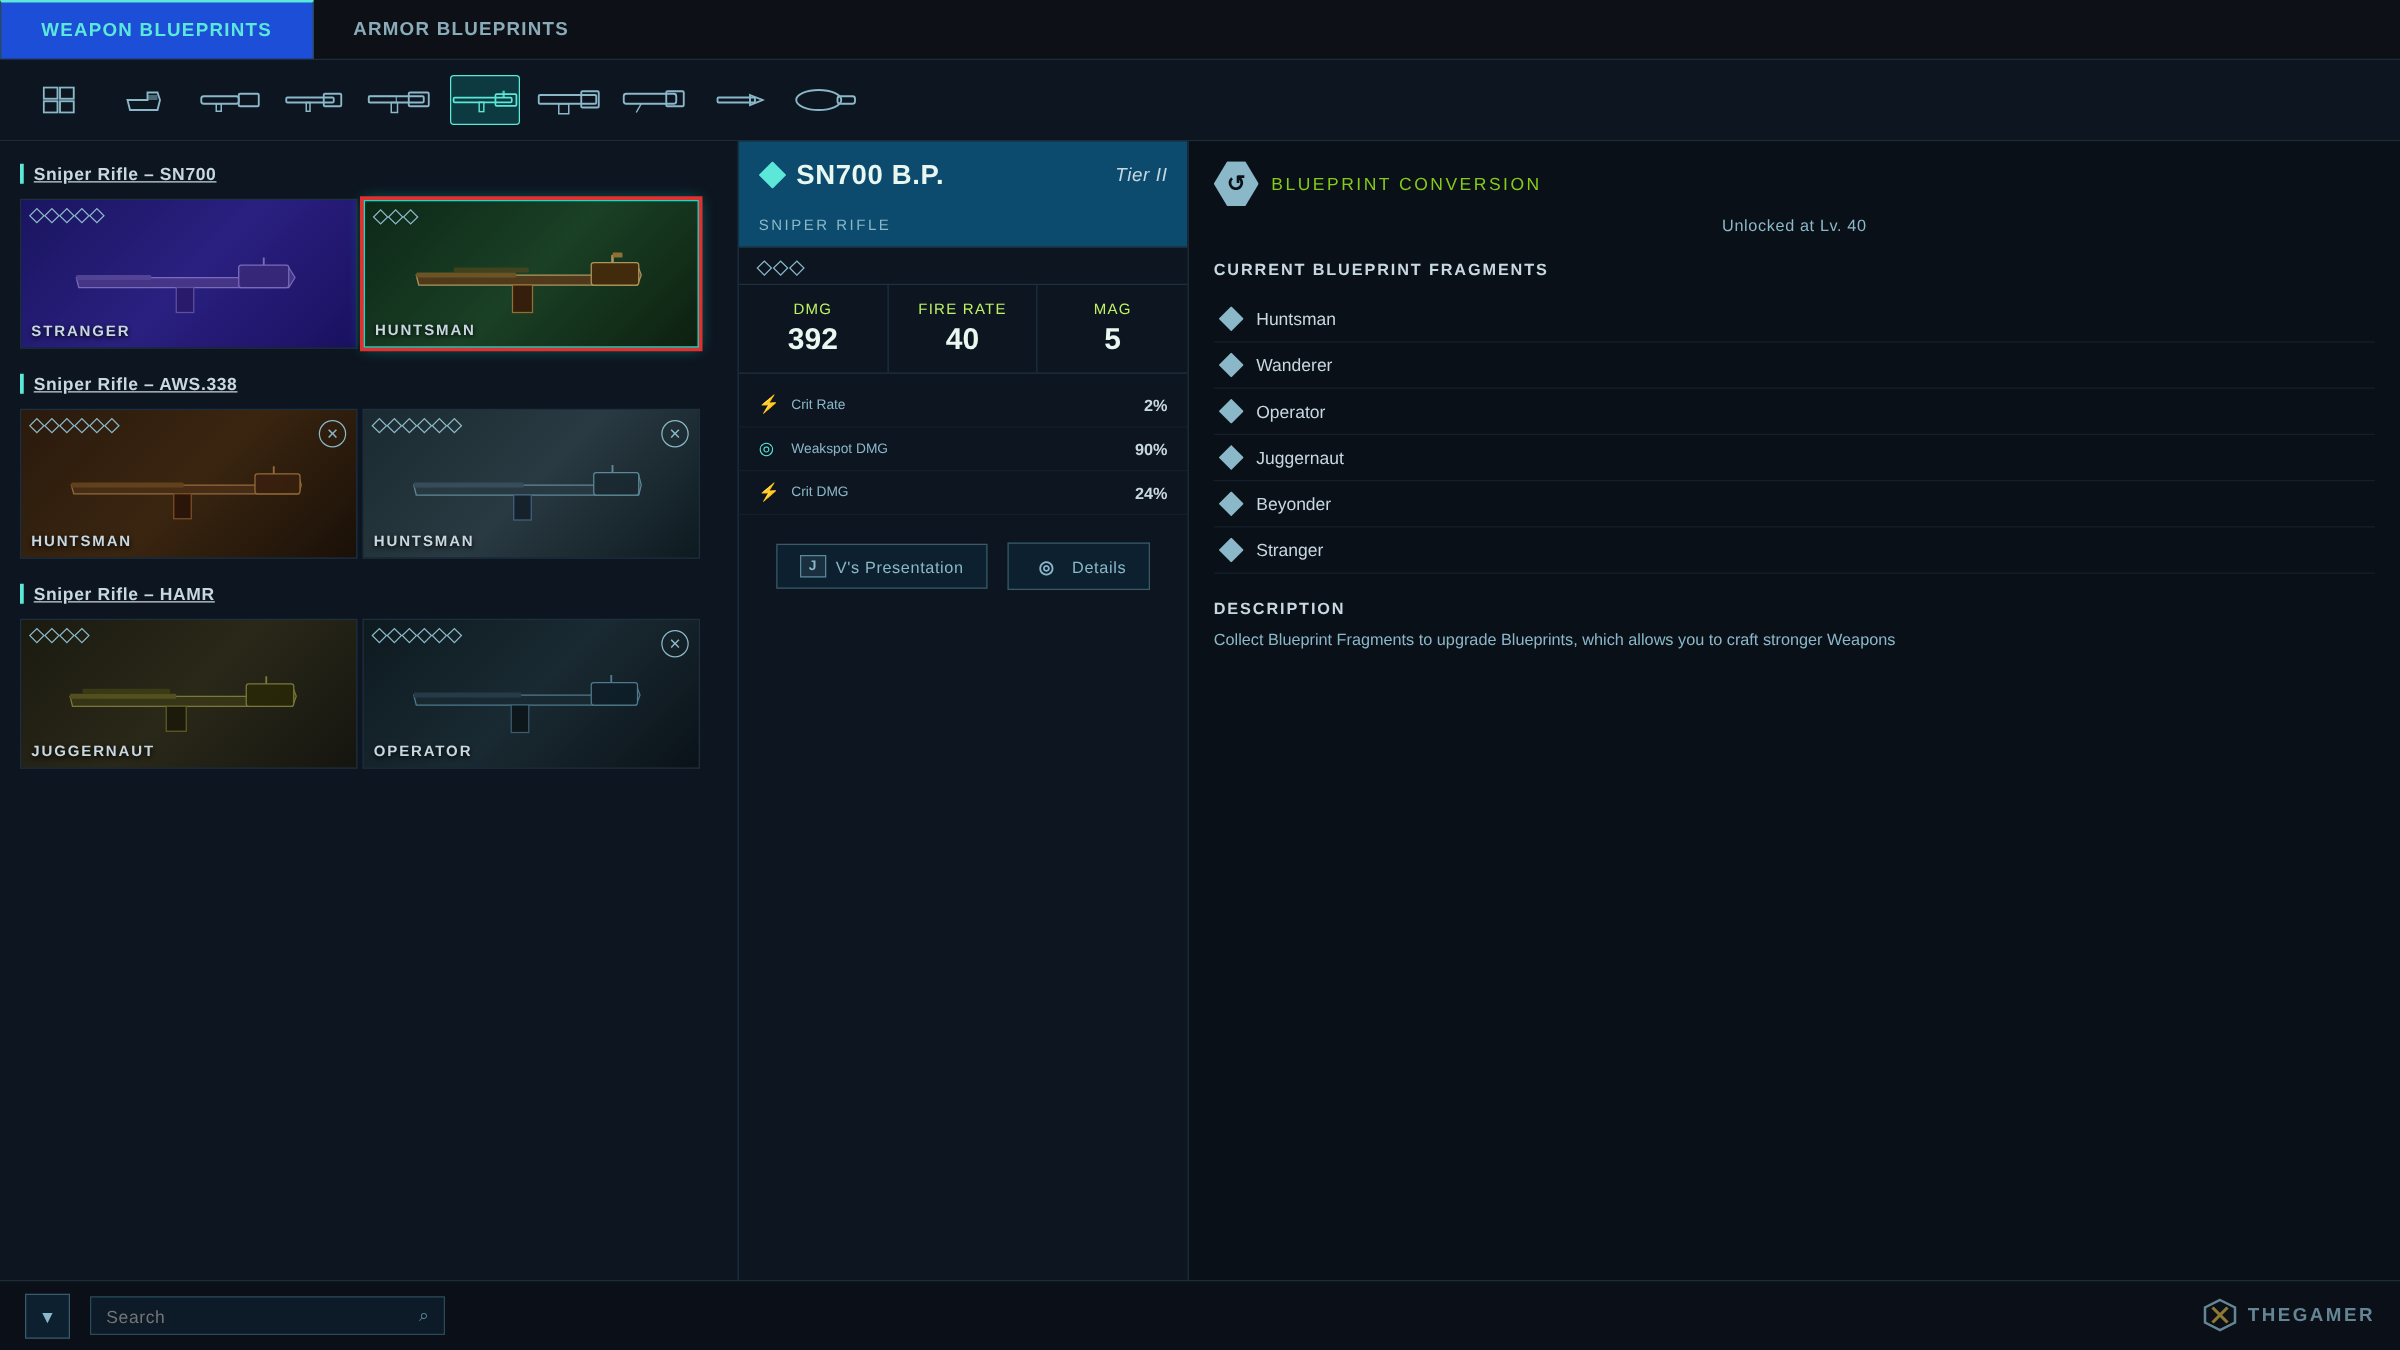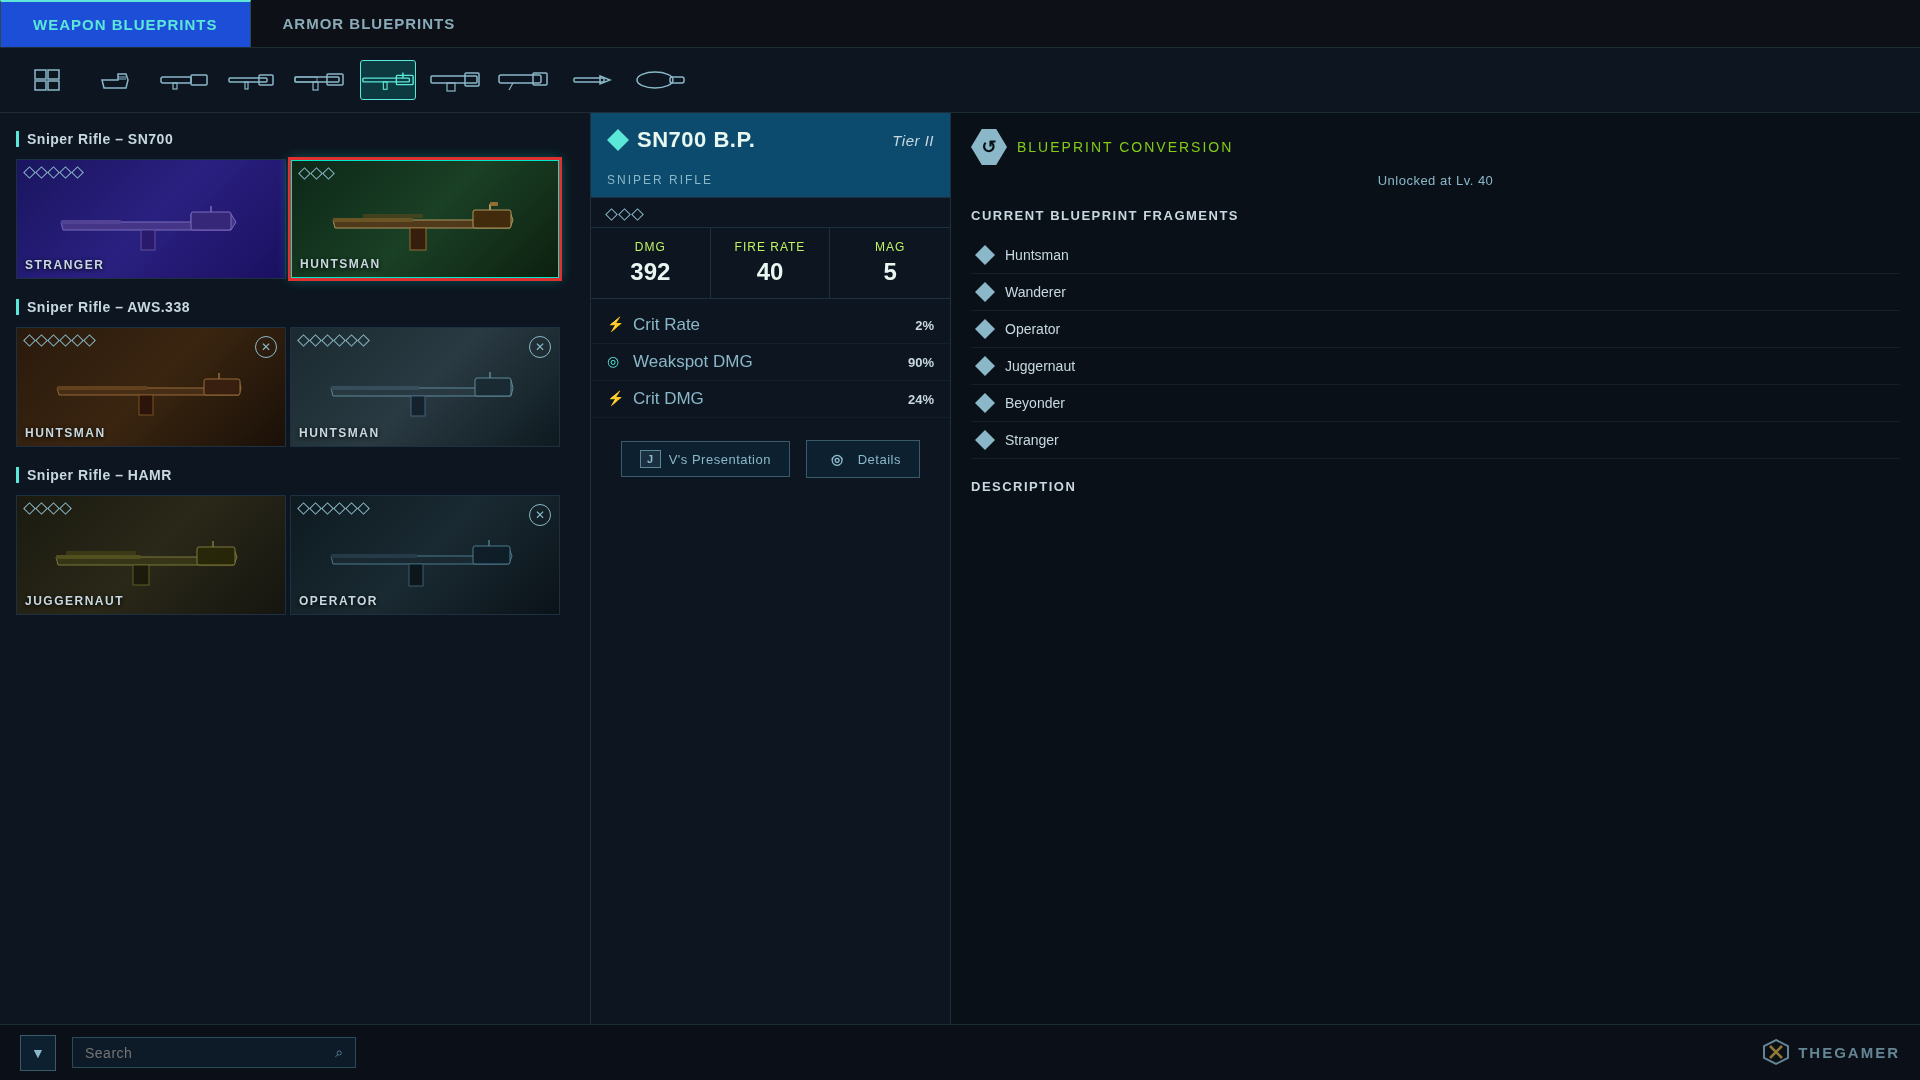--- a/index.html
+++ b/index.html
@@ -82,20 +82,21 @@
     }
     .weapon-section-title {
       display: flex;
       align-items: center;
       gap: 8px;
       padding: 8px 16px;
       font-size: 14px;
       font-weight: 700;
       color: #c8d8e0;
       letter-spacing: 0.5px;
+      text-decoration: underline;
     }
     .weapon-section-title::before {
       content: '';
       display: inline-block;
       width: 3px;
       height: 16px;
       background: #5be8d8;
     }
     .weapon-cards-row {
       display: flex;
@@ -274,21 +275,21 @@
     }
     .attr-icon {
       width: 18px;
       height: 18px;
       margin-right: 8px;
       color: #5be8d8;
       font-size: 14px;
     }
     .attr-name {
       flex: 1;
-      font-size: 17px;
+      font-size: 11px;
       color: #8ab8c8;
     }
     .attr-value {
       font-size: 13px;
       color: #c8d8e0;
       font-weight: 600;
     }
     .detail-buttons {
       display: flex;
       gap: 16px;
@@ -782,20 +783,21 @@
     <div class="fragment-item">
       <div class="fragment-icon"></div>
       <span class="fragment-name">Beyonder</span>
     </div>
     <div class="fragment-item">
       <div class="fragment-icon"></div>
       <span class="fragment-name">Stranger</span>
     </div>
 
     <div class="description-title">DESCRIPTION</div>
+    <div class="description-text">Collect Blueprint Fragments to upgrade Blueprints, which allows you to craft stronger Weapons</div>
   </div>
 
 </div>
 
 <div class="bottom-bar">
   <button class="filter-btn">
     <span>▼</span>
   </button>
   <div class="search-input-wrap">
     <input class="search-input" type="text" placeholder="Search" style="">

